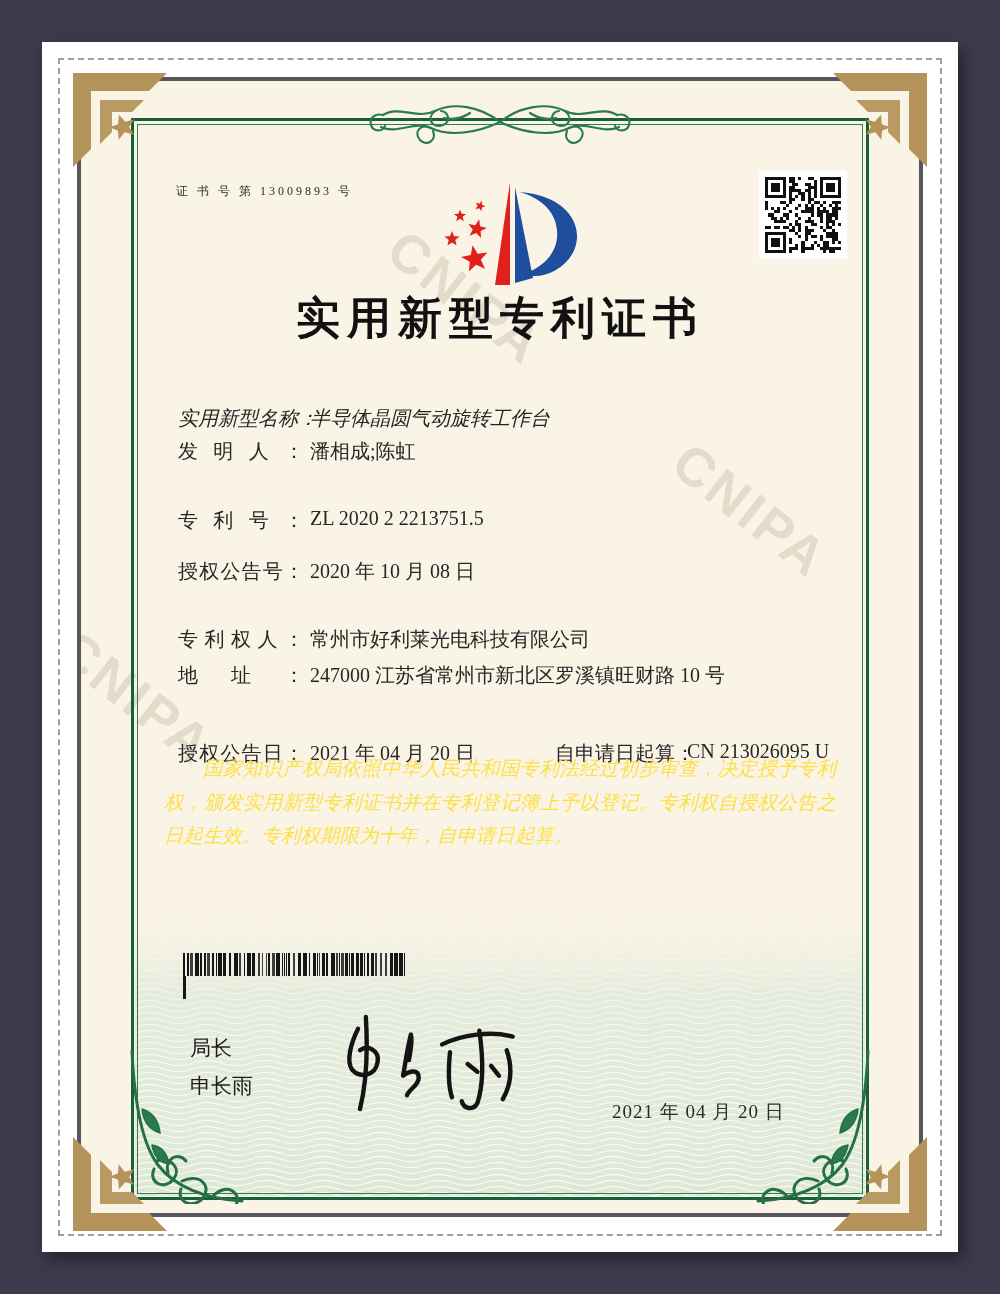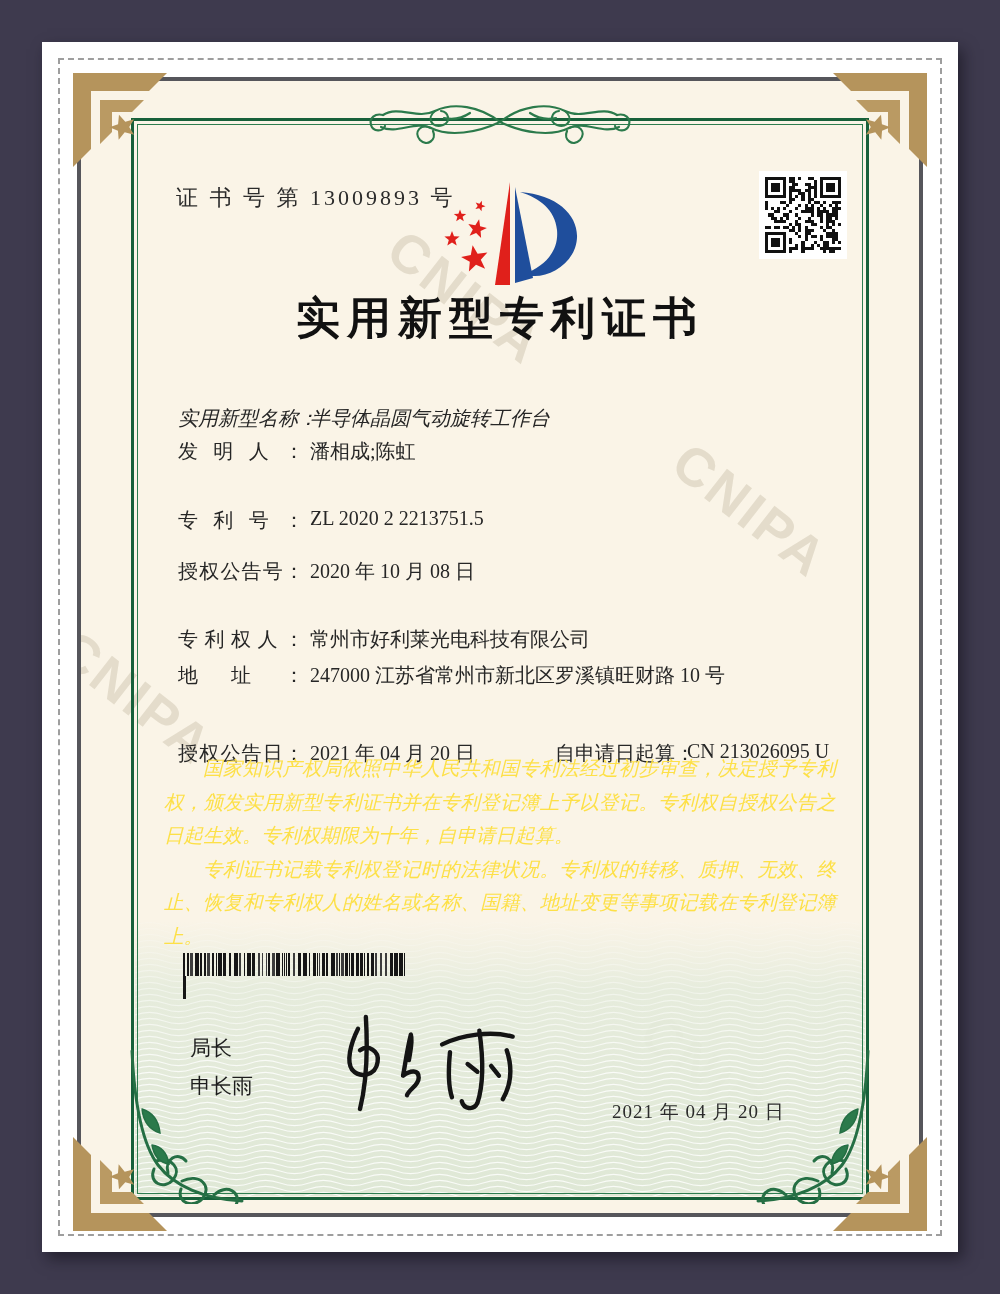--- a/index.html
+++ b/index.html
@@ -9,21 +9,21 @@
   .stitch{position:absolute;inset:58px;border:2px dashed #9e9e9e;}
   .slate{position:absolute;inset:77px;border:4px solid #56565B;background:#FAF4E7;}
   .wm-clip{position:absolute;inset:81px;overflow:hidden;}
   .wm{position:absolute;font-family:"Liberation Sans",sans-serif;font-weight:700;font-size:54px;
       letter-spacing:3px;color:rgba(152,136,104,.22);transform:rotate(38deg);white-space:nowrap;}
   .wavy{position:absolute;left:135px;right:135px;top:123px;bottom:98px;overflow:hidden;}
   .wavy svg{position:absolute;left:0;right:0;bottom:0;}
   .green-frame{position:absolute;left:131px;right:131px;top:118px;bottom:94px;border:3px solid #17603A;}
   .green-frame-inner{position:absolute;inset:3px;border:1px solid #2E7D4F;}
   .orn{position:absolute;}
-  .cert-no{position:absolute;left:176px;top:183px;font-size:22px;letter-spacing:3px;color:#2b2b2b;}
+  .cert-no{position:absolute;left:176px;top:183px;font-size:12px;letter-spacing:3px;color:#2b2b2b;}
   .logo{position:absolute;left:428px;top:162px;}
   .qr-tile{position:absolute;left:759px;top:171px;width:88px;height:88px;background:#fff;}
   .qr-tile svg{position:absolute;inset:6px;}
   .title{position:absolute;left:0;right:0;top:289px;text-align:center;font-size:44px;font-weight:600;
          letter-spacing:7px;color:#111;}
   .fields{position:absolute;left:178px;top:0;width:680px;font-size:20px;color:#262626;}
   .frow{position:absolute;left:0;white-space:nowrap;}
   .f-label{display:inline-block;width:126px;text-align:justify;text-align-last:justify;vertical-align:top;}
   .f-value{margin-left:6px;}
   .pair2{position:absolute;left:377px;top:0;white-space:nowrap;}
@@ -452,21 +452,20 @@
         <span class="f-label">授权公告日：</span><span class="f-value">2021 年 04 月 20 日</span>
       </span>
       <span class="pair2">
         <span class="f-label">自申请日起算：</span><span class="f-value">CN 213026095 U</span>
       </span>
     </div>
   </div>
 
   <div class="body-text">
     <p>国家知识产权局依照中华人民共和国专利法经过初步审查，决定授予专利权，颁发实用新型专利证书并在专利登记簿上予以登记。专利权自授权公告之日起生效。专利权期限为十年，自申请日起算。</p>
-    <p>专利证书记载专利权登记时的法律状况。专利权的转移、质押、无效、终止、恢复和专利权人的姓名或名称、国籍、地址变更等事项记载在专利登记簿上。</p>
   </div>
 
   <div class="barcode" id="barcode"><i style="width: 2px; margin-right: 2px; background: rgb(22, 22, 22);"></i><i style="width: 2px; margin-right: 1px; background: rgb(22, 22, 22);"></i><i style="width: 3px; margin-right: 2px; background: rgb(61, 61, 61);"></i><i style="width: 4px; margin-right: 1px; background: rgb(22, 22, 22);"></i><i style="width: 2px; margin-right: 2px; background: rgb(22, 22, 22);"></i><i style="width: 2px; margin-right: 1px; background: rgb(22, 22, 22);"></i><i style="width: 3px; margin-right: 2px; background: rgb(61, 61, 61);"></i><i style="width: 2px; margin-right: 2px; background: rgb(22, 22, 22);"></i><i style="width: 1px; margin-right: 1px; background: rgb(22, 22, 22);"></i><i style="width: 4px; margin-right: 1px; background: rgb(22, 22, 22);"></i><i style="width: 3px; margin-right: 3px; background: rgb(22, 22, 22);"></i><i style="width: 2px; margin-right: 3px; background: rgb(22, 22, 22);"></i><i style="width: 4px; margin-right: 1px; background: rgb(22, 22, 22);"></i><i style="width: 2px; margin-right: 3px; background: rgb(61, 61, 61);"></i><i style="width: 1px; margin-right: 2px; background: rgb(22, 22, 22);"></i><i style="width: 4px; margin-right: 1px; background: rgb(22, 22, 22);"></i><i style="width: 3px; margin-right: 3px; background: rgb(22, 22, 22);"></i><i style="width: 2px; margin-right: 2px; background: rgb(61, 61, 61);"></i><i style="width: 1px; margin-right: 3px; background: rgb(61, 61, 61);"></i><i style="width: 1px; margin-right: 1px; background: rgb(61, 61, 61);"></i><i style="width: 2px; margin-right: 2px; background: rgb(22, 22, 22);"></i><i style="width: 3px; margin-right: 1px; background: rgb(61, 61, 61);"></i><i style="width: 4px; margin-right: 2px; background: rgb(22, 22, 22);"></i><i style="width: 1px; margin-right: 1px; background: rgb(22, 22, 22);"></i><i style="width: 1px; margin-right: 1px; background: rgb(22, 22, 22);"></i><i style="width: 1px; margin-right: 1px; background: rgb(22, 22, 22);"></i><i style="width: 2px; margin-right: 3px; background: rgb(22, 22, 22);"></i><i style="width: 2px; margin-right: 3px; background: rgb(61, 61, 61);"></i><i style="width: 3px; margin-right: 2px; background: rgb(22, 22, 22);"></i><i style="width: 4px; margin-right: 2px; background: rgb(22, 22, 22);"></i><i style="width: 1px; margin-right: 3px; background: rgb(22, 22, 22);"></i><i style="width: 3px; margin-right: 1px; background: rgb(22, 22, 22);"></i><i style="width: 1px; margin-right: 1px; background: rgb(22, 22, 22);"></i><i style="width: 1px; margin-right: 2px; background: rgb(61, 61, 61);"></i><i style="width: 3px; margin-right: 1px; background: rgb(22, 22, 22);"></i><i style="width: 2px; margin-right: 3px; background: rgb(22, 22, 22);"></i><i style="width: 4px; margin-right: 1px; background: rgb(22, 22, 22);"></i><i style="width: 2px; margin-right: 1px; background: rgb(61, 61, 61);"></i><i style="width: 1px; margin-right: 1px; background: rgb(22, 22, 22);"></i><i style="width: 3px; margin-right: 1px; background: rgb(61, 61, 61);"></i><i style="width: 3px; margin-right: 1px; background: rgb(22, 22, 22);"></i><i style="width: 1px; margin-right: 1px; background: rgb(22, 22, 22);"></i><i style="width: 3px; margin-right: 2px; background: rgb(22, 22, 22);"></i><i style="width: 3px; margin-right: 1px; background: rgb(22, 22, 22);"></i><i style="width: 3px; margin-right: 1px; background: rgb(22, 22, 22);"></i><i style="width: 1px; margin-right: 2px; background: rgb(22, 22, 22);"></i><i style="width: 2px; margin-right: 2px; background: rgb(22, 22, 22);"></i><i style="width: 3px; margin-right: 1px; background: rgb(22, 22, 22);"></i><i style="width: 2px; margin-right: 3px; background: rgb(61, 61, 61);"></i><i style="width: 2px; margin-right: 3px; background: rgb(61, 61, 61);"></i><i style="width: 2px; margin-right: 3px; background: rgb(61, 61, 61);"></i><i style="width: 3px; margin-right: 1px; background: rgb(22, 22, 22);"></i><i style="width: 4px; margin-right: 1px; background: rgb(22, 22, 22);"></i><i style="width: 4px; margin-right: 1px; background: rgb(22, 22, 22);"></i><i style="width: 1px; margin-right: 3px; background: rgb(22, 22, 22);"></i><i style="width: 3px; margin-right: 2px; background: rgb(22, 22, 22);"></i></div>
 
   <div class="director-label">局长</div>
   <div class="director-name">申长雨</div>
 
   <svg class="sig" width="225" height="105" viewBox="0 0 230 105">
     <g stroke="#141414" stroke-width="4.5" fill="none" stroke-linecap="round" stroke-linejoin="round">
       <path d="M44,18 C36,34 32,52 38,60 C46,69 62,66 64,52 C66,40 54,34 46,40"></path>

